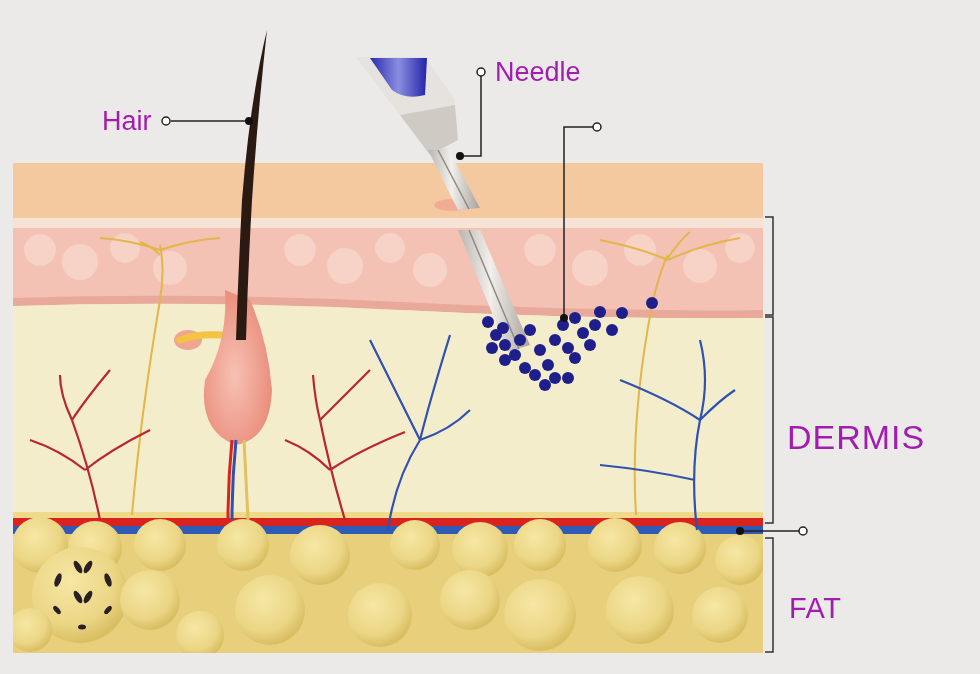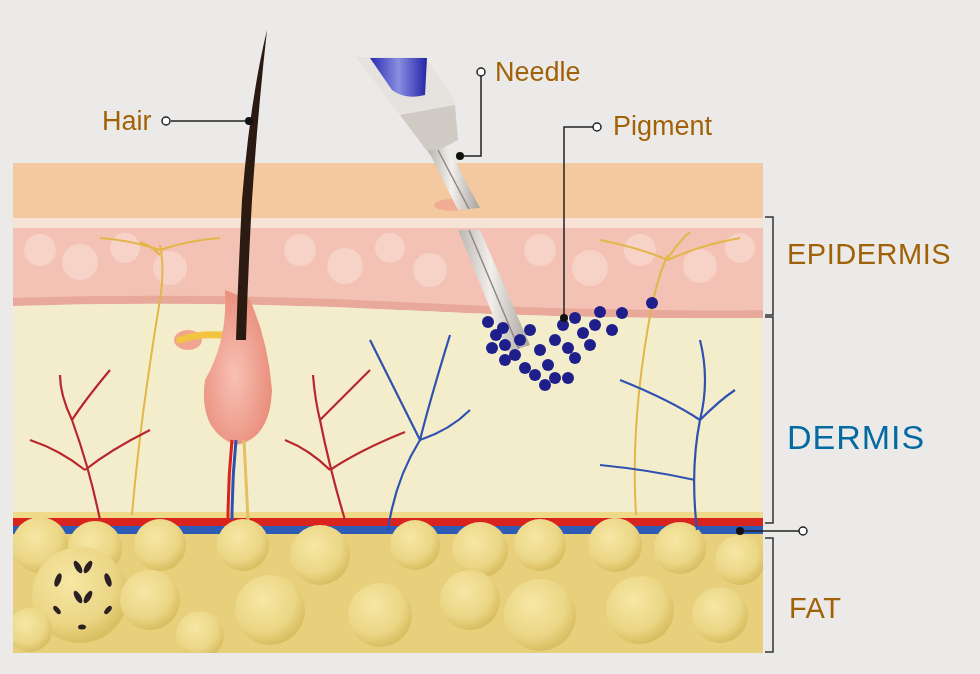--- a/index.html
+++ b/index.html
@@ -1,21 +1,21 @@
 <!DOCTYPE html>
 <html><head>
 <meta charset="utf-8">
 <style>
   html,body{margin:0;padding:0;}
   body{width:980px;height:674px;background:#ebeae8;overflow:hidden;position:relative;font-family:"Liberation Sans",sans-serif;}
   #stage{position:absolute;left:0;top:0;width:980px;height:674px;}
-  .label{position:absolute;color:#a16207;font-family:"Liberation Sans",sans-serif;white-space:nowrap;line-height:1;}
+  .label{position:absolute;color:#a21caf;font-family:"Liberation Sans",sans-serif;white-space:nowrap;line-height:1;}
   .lbl-small{font-size:27px;}
   .lbl-layer{font-size:29px;letter-spacing:0.5px;}
-  .lbl-dermis{font-size:34px;color:#0369a1;letter-spacing:1px;}
+  .lbl-dermis{font-size:34px;color:#a21caf;letter-spacing:1px;}
 </style>
 </head>
 <body>
 
 <div id="stage">
 <svg width="980" height="674" viewBox="0 0 980 674" xmlns="http://www.w3.org/2000/svg">
   <defs>
     <radialGradient id="fatBall" cx="40%" cy="35%" r="65%">
       <stop offset="0%" stop-color="#f6e7a4"></stop>
       <stop offset="70%" stop-color="#ebd685"></stop>
@@ -201,18 +201,16 @@
 
   <g fill="none" stroke="#333" stroke-width="1.5">
     <polyline points="765,217 773,217 773,315 765,315"></polyline>
     <polyline points="765,317 773,317 773,523 765,523"></polyline>
     <polyline points="765,538 773,538 773,652 765,652"></polyline>
   </g>
 </svg>
 
   <div class="label lbl-small" style="left:102px;top:108px;">Hair</div>
   <div class="label lbl-small" style="left:495px;top:59px;">Needle</div>
-  <div class="label lbl-small" style="left:613px;top:113px;">Pigment</div>
-
-  <div class="label lbl-layer" style="left:787px;top:240px;">EPIDERMIS</div>
+
   <div class="label lbl-dermis" style="left:787px;top:420px;">DERMIS</div>
   <div class="label lbl-layer" style="left:789px;top:594px;text-align:center;">FAT</div>
 </div>
 
 </body></html>

